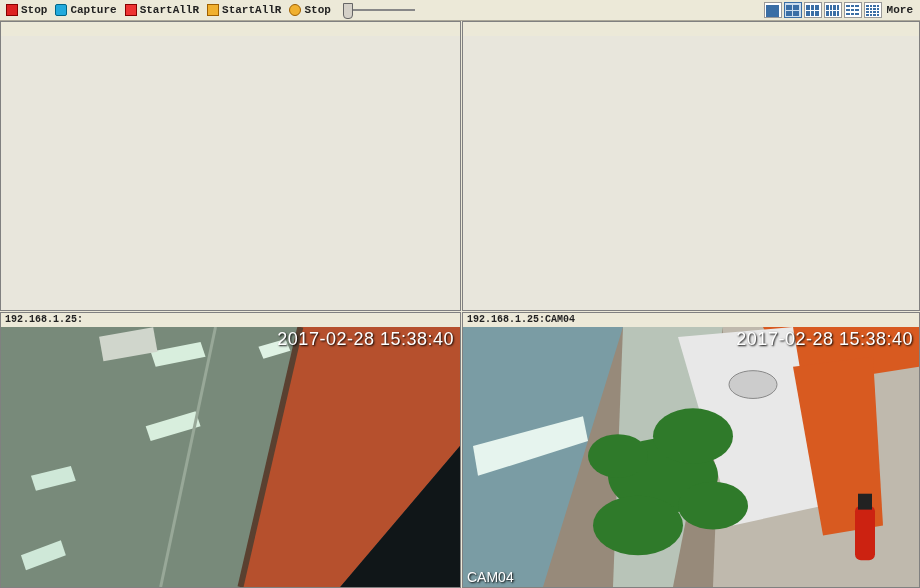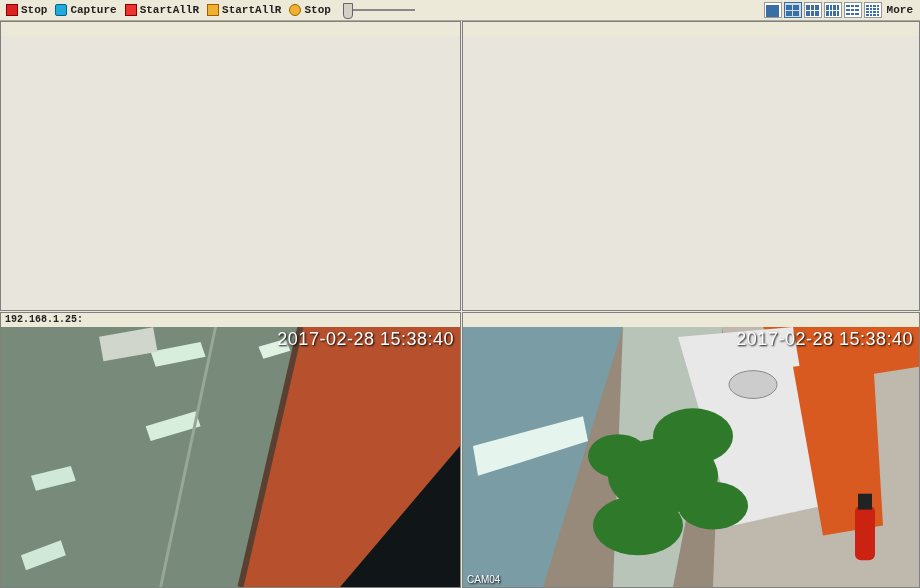--- a/index.html
+++ b/index.html
@@ -104,21 +104,21 @@
   .timestamp {
     position:absolute; top:2px; right:6px;
     color:#fff; font-family:Arial, sans-serif;
     font-size:18px; letter-spacing:0.5px;
     text-shadow:1px 1px 2px #000;
     font-weight:normal;
   }
   .camlabel {
     position:absolute; left:4px; bottom:2px;
     color:#fff; font-family:Arial, sans-serif;
-    font-size:10px;
+    font-size:14px;
     text-shadow:1px 1px 2px #000;
     font-weight:normal;
     text-align:right;
   }
 
   
   .lay-1  .cell { width:100%; height:100%; }
   .lay-4  .cell { width:calc(50% - 1px); height:calc(50% - 1px); }
   .lay-6  .cell { width:calc(33.3% - 1px); height:calc(50% - 1px); }
   .lay-8  .cell { width:calc(25% - 1px); height:calc(50% - 1px); }
@@ -249,20 +249,21 @@
           <line x1="215" y1="0" x2="160" y2="262" stroke="#98a898" stroke-width="3"></line>
 
           <rect x="100" y="5" width="55" height="25" fill="#d0d6cc" transform="rotate(-10 127 17)"></rect>
         </svg>
         <div class="timestamp">2017-02-28 15:38:40</div>
       </div>
     </div>
   </div>
 
   <div class="pane" style="left:462px; top:291px; width:458px; height:276px;">
+    <div class="header">192.168.1.25:CAM04</div>
     <div class="body">
       <div class="feed">
         <svg viewBox="0 0 456 262" preserveAspectRatio="none">
           <rect x="0" y="0" width="456" height="262" fill="#978a7a"></rect>
           <polygon points="0,0 160,0 80,262 0,262" fill="#7a9ca4"></polygon>
           <polygon points="160,0 260,0 210,262 150,262" fill="#b8c4b8"></polygon>
           <polygon points="260,0 456,0 456,262 250,262" fill="#bfb9ad"></polygon>
 
           <polygon points="300,0 456,0 456,40 330,60" fill="#d85a20"></polygon>
           <polygon points="215,10 330,0 360,180 270,200" fill="#e8e8e8"></polygon>

